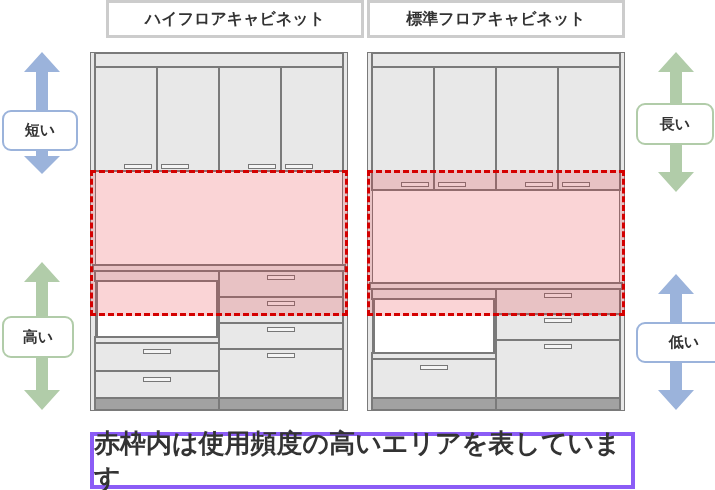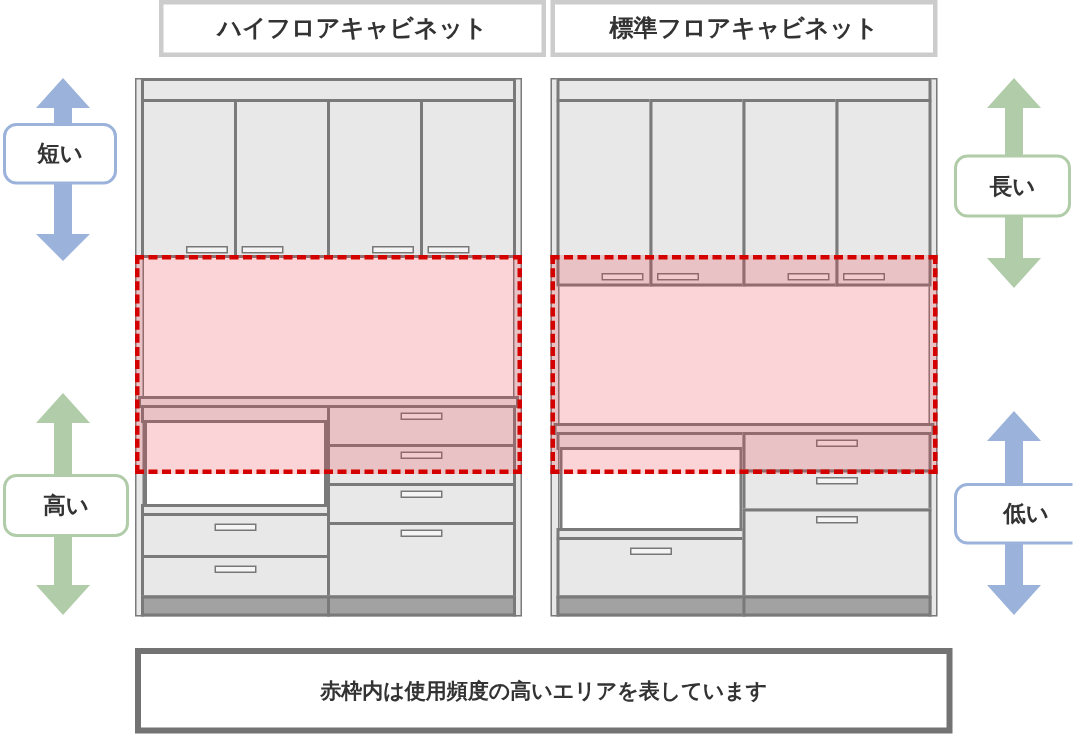--- a/index.html
+++ b/index.html
@@ -8,21 +8,21 @@
   .title-box{position:absolute;border:3px solid #cccccc;background:#fff;display:flex;align-items:center;justify-content:center;font-size:16px;font-weight:bold;color:#333;}
   .cab{position:absolute;}
   .p{position:absolute;background:#e8e8e8;border:2px solid #7a7a7a;}
   .plinth{position:absolute;background:#a2a2a2;border:2px solid #7a7a7a;}
   .open{position:absolute;background:#ffffff;border:2px solid #7a7a7a;}
   .handle{position:absolute;width:28px;height:5px;border:1.5px solid #777;background:#f4f4f4;left:50%;transform:translateX(-50%);}
   .side{position:absolute;background:#e8e8e8;border:1.5px solid #7a7a7a;}
   .red-zone{position:absolute;background:rgba(230,60,70,0.22);border:3px dashed #d40000;}
   .arrow{position:absolute;}
   .lbl{position:absolute;background:#fff;border-radius:9px;border:2px solid;display:flex;align-items:center;justify-content:center;font-size:15px;font-weight:bold;color:#333;}
-  .banner{position:absolute;border:4px solid #737373;background:#fff;display:flex;align-items:center;justify-content:center;font-size:14px;font-weight:bold;color:#333;}
+  .banner{position:absolute;border:4px solid #8b5cf6;background:#fff;display:flex;align-items:center;justify-content:center;font-size:26px;font-weight:bold;color:#333;}
 </style>
 </head>
 <body>
 
 <div class="title-box" style="left:90px;top:0;width:258px;height:38px;margin-left:16px;">ハイフロアキャビネット</div>
 <div class="title-box" style="left:367px;top:0;width:258px;height:38px;">標準フロアキャビネット</div>
 
 <div class="cab" style="left:90px;top:52px;width:258px;height:359px;">
 
   <div class="side" style="left:0;top:0;width:6px;height:359px;"></div>
@@ -109,26 +109,26 @@
       <div class="handle" style="top:3px;"></div>
     </div>
   <div class="plinth" style="left:4px;top:345px;width:126px;height:14px;"></div>
   <div class="plinth" style="left:128px;top:345px;width:126px;height:14px;"></div>
 </div>
 <div class="red-zone" style="left:367px;top:170px;width:258px;height:146px;"></div>
 
 <svg class="arrow" style="left:22px;top:52px;" width="40" height="124">
   <polygon points="20,0 38,20 26,20 26,104 38,104 20,122 2,104 14,104 14,20 2,20" fill="#9bb3db"></polygon>
 </svg>
-<div class="lbl" style="left:2px;top:82px;width:76px;height:41px;border-color:#9bb3db;">短い</div>
+<div class="lbl" style="left:2px;top:110px;width:76px;height:41px;border-color:#9bb3db;">短い</div>
 
 <svg class="arrow" style="left:22px;top:262px;" width="40" height="150">
   <polygon points="20,0 38,20 26,20 26,128 38,128 20,148 2,128 14,128 14,20 2,20" fill="#b1cca9"></polygon>
 </svg>
-<div class="lbl" style="left:2px;top:316px;width:84px;height:42px;border-color:#b1cca9;">高い</div>
+<div class="lbl" style="left:2px;top:316px;width:72px;height:42px;border-color:#b1cca9;">高い</div>
 
 <svg class="arrow" style="left:656px;top:52px;" width="40" height="142">
   <polygon points="20,0 38,20 26,20 26,120 38,120 20,140 2,120 14,120 14,20 2,20" fill="#b1cca9"></polygon>
 </svg>
 <div class="lbl" style="left:636px;top:103px;width:78px;height:42px;border-color:#b1cca9;">長い</div>
 
 <svg class="arrow" style="left:656px;top:274px;" width="40" height="138">
   <polygon points="20,0 38,20 26,20 26,116 38,116 20,136 2,116 14,116 14,20 2,20" fill="#9bb3db"></polygon>
 </svg>
 <div class="lbl" style="left:636px;top:322px;width:96px;height:41px;border-color:#9bb3db;">低い</div>

